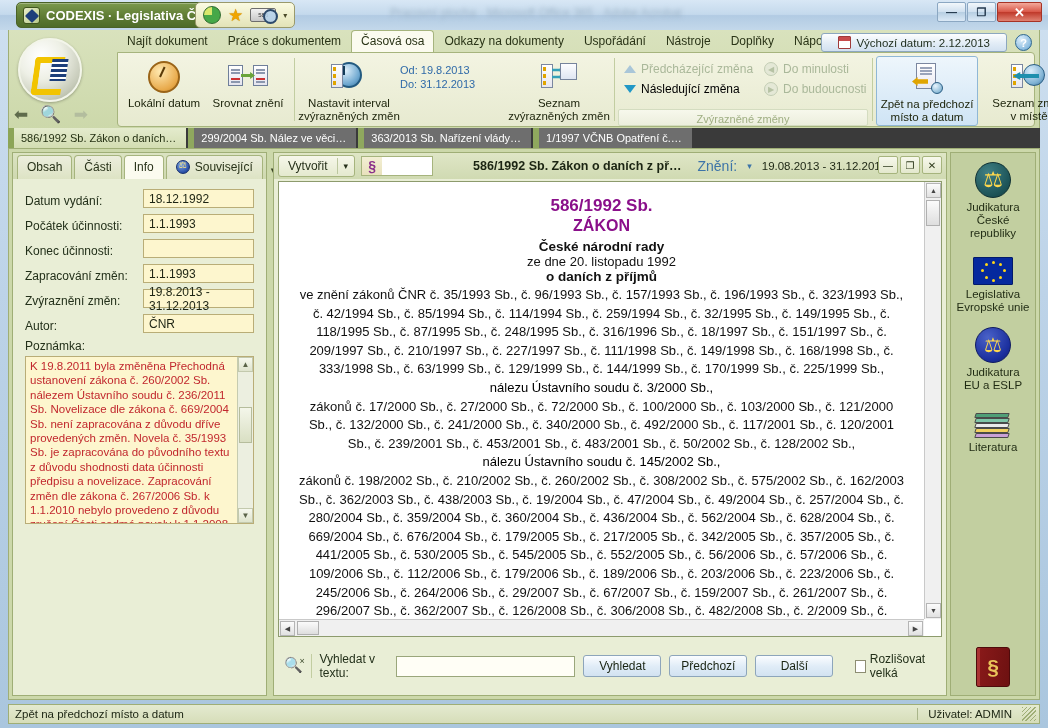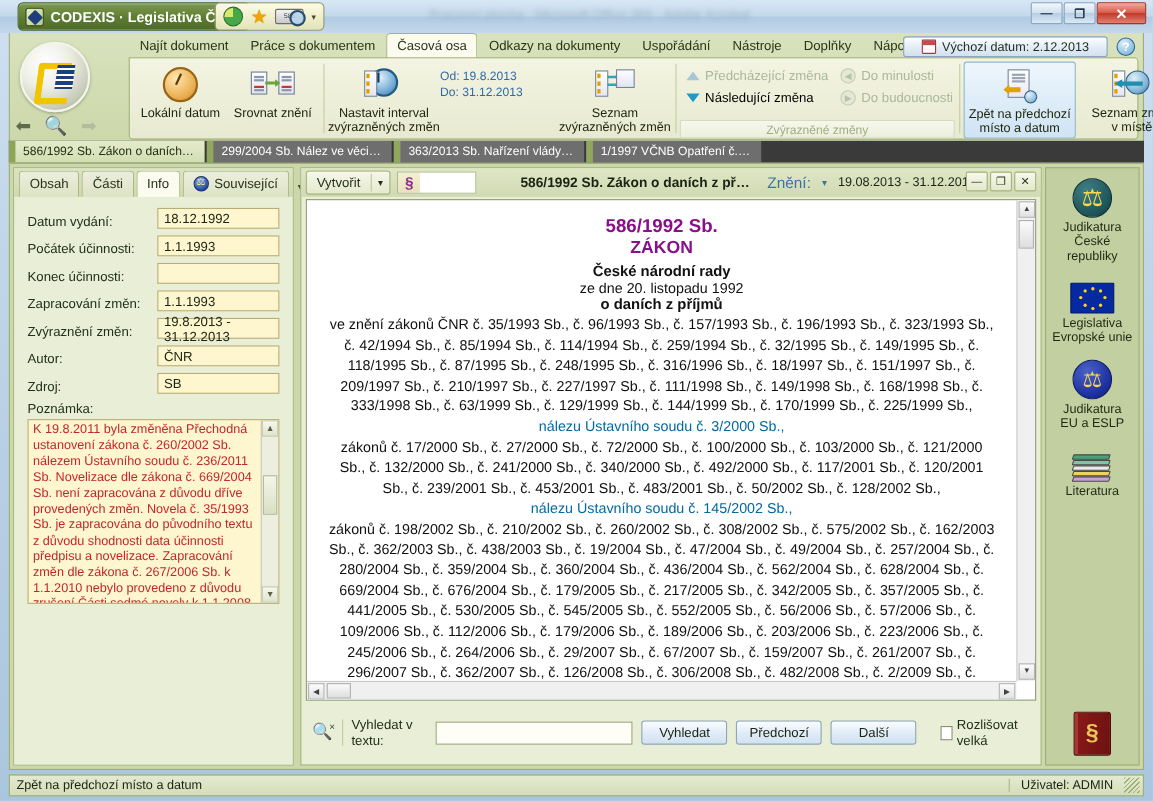--- a/index.html
+++ b/index.html
@@ -301,21 +301,21 @@
   .docview{ position:absolute; left:4px; right:4px; top:28px; bottom:58px;
      background:#fff; border:1px solid #8d9b6d; overflow:hidden;}
   .docscroll{ position:absolute; left:0; right:17px; top:0; bottom:17px;
      padding:14px 20px; overflow:hidden; }
   .doc-h1{ text-align:center; font-size:17px; font-weight:bold; color:#8a0f8a; margin-bottom:1px;}
   .doc-h2{ text-align:center; font-size:16px; font-weight:bold; color:#8a0f8a; margin-bottom:4px;}
   .doc-h3{ text-align:center; font-size:13.5px; font-weight:bold; color:#111; }
   .doc-h4{ text-align:center; font-size:13px; color:#111; }
   .doc-h5{ text-align:center; font-size:13.5px; font-weight:bold; color:#111; margin-bottom:2px;}
   .doc-p{ text-align:center; font-size:13px; color:#111; line-height:18.6px; }
-  .doc-center{ text-align:center; font-size:13px; color:#0369a1; line-height:18.6px;}
+  .doc-center{ text-align:center; font-size:13px; color:#000000; line-height:18.6px;}
 
   .vsb{ position:absolute; right:0; top:0; bottom:17px; width:17px;
      background:#f0f0f0; border-left:1px solid #c9c9c9;}
   .hsb{ position:absolute; left:0; right:17px; bottom:0; height:17px;
      background:#f0f0f0; border-top:1px solid #c9c9c9;}
   .sbbtn{ width:15px;height:15px; margin:1px; background:linear-gradient(#fcfcfc,#e1e1e1);
      border:1px solid #b5b5b5; display:flex;align-items:center;justify-content:center;
      font-size:7px; color:#444; cursor:pointer;}
   .hsbbtn{ width:15px;height:15px; margin:1px; background:linear-gradient(#fcfcfc,#e1e1e1);
      border:1px solid #b5b5b5; display:flex;align-items:center;justify-content:center;
@@ -614,24 +614,20 @@
           <div class="field-val">1.1.1993</div>
         </div>
         <div class="field-row">
           <div class="field-lbl">Zvýraznění změn:</div>
           <div class="field-val">19.8.2013  - 31.12.2013</div>
         </div>
         <div class="field-row">
           <div class="field-lbl">Autor:</div>
           <div class="field-val">ČNR</div>
         </div>
-        <div class="field-row">
-          <div class="field-lbl">Zdroj:</div>
-          <div class="field-val">SB</div>
-        </div>
 
         <div class="note-lbl">Poznámka:</div>
         <div class="note-box">
           <div class="note-text">K 19.8.2011 byla změněna Přechodná ustanovení zákona č. 260/2002 Sb. nálezem Ústavního soudu č. 236/2011 Sb. Novelizace dle zákona č. 669/2004 Sb. není zapracována z důvodu dříve provedených změn. Novela č. 35/1993 Sb. je zapracována do původního textu z důvodu shodnosti data účinnosti předpisu a novelizace. Zapracování změn dle zákona č. 267/2006 Sb. k 1.1.2010 nebylo provedeno z důvodu zrušení Části sedmé novely k 1.1.2008 zákonem  č.</div>
           <div class="note-sb">
             <div class="sb-arr">▲</div>
             <div class="sb-thumb"></div>
             <div class="sb-arr" style="position:absolute;bottom:0;left:0;right:0;">▼</div>
           </div>
         </div>

